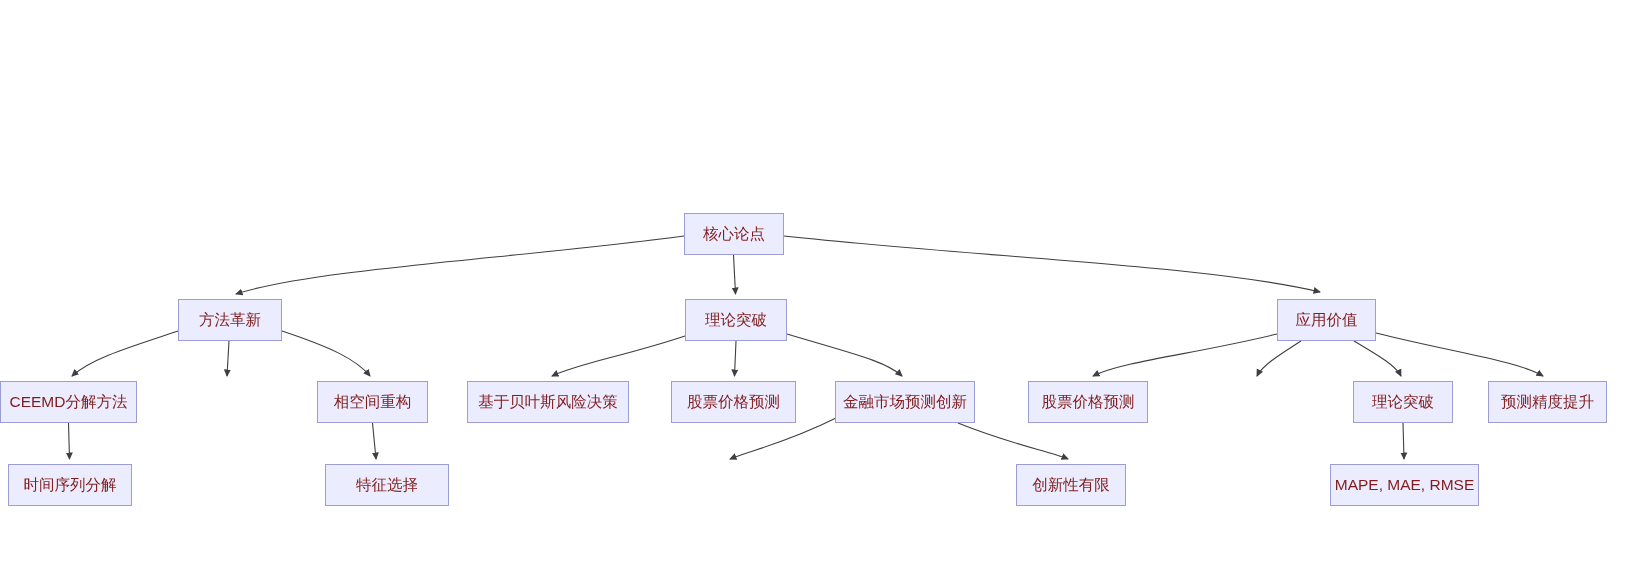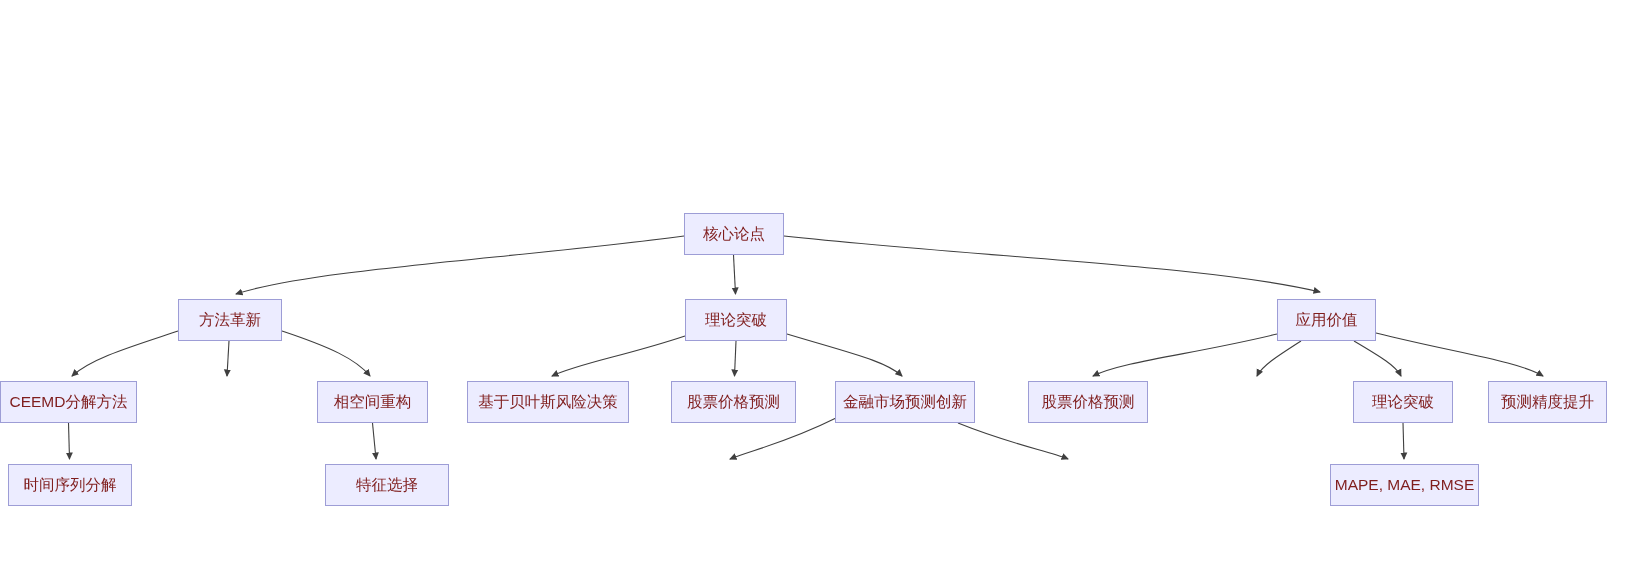--- a/index.html
+++ b/index.html
@@ -86,17 +86,20 @@
     </div>
   <div class="node" style="left:8px;top:464px;width:124px">
       <span>时间序列分解</span>
     </div>
   <div class="node" style="left:1488px;top:381px;width:119px">
       <span>预测精度提升</span>
     </div>
   <div class="node" style="left:325px;top:464px;width:124px">
       <span>特征选择</span>
     </div>
+  <div class="node" style="left:1016px;top:464px;width:110px">
+      <span>创新性有限</span>
+    </div>
   <div class="node" style="left:1330px;top:464px;width:149px">
       <span>MAPE, MAE, RMSE</span>
     </div>
 
 </div>
 
 </body></html>

